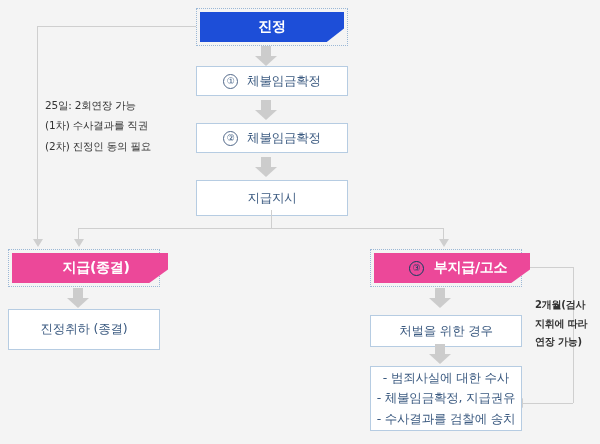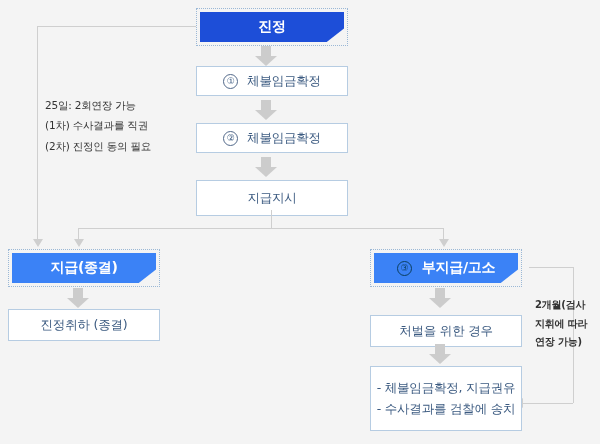--- a/index.html
+++ b/index.html
@@ -116,21 +116,21 @@
     display: flex;
     align-items: center;
     justify-content: center;
     color: #ffffff;
     font-size: 14px;
     font-weight: bold;
     letter-spacing: -0.3px;
     clip-path: polygon(0 0, 100% 0, 100% 55%, 88% 100%, 0 100%);
   }
   .banner.blue  { background: #1d4ed8; }
-  .banner.teal  { background: #3b82f6; }
+  .banner.teal  { background: #ec4899; padding-left: 12px; }
   .banner .numcircle-w {
     display: inline-block;
     width: 13px;
     height: 13px;
     line-height: 12px;
     border: 1px solid #0b3f5e;
     border-radius: 50%;
     text-align: center;
     font-size: 9px;
     font-weight: normal;
@@ -221,21 +221,21 @@
     <div class="banner teal">
       <span>지급(종결)</span>
     </div>
   </div>
 
   <div class="arrow-down" style="left:67px; top:288px;">
     <div class="stem"></div>
       <div class="head"></div>
   </div>
 
-  <div class="box" style="left:8px; top:309px; width:152px; height:32px;">
+  <div class="box" style="left:8px; top:309px; width:152px; height:41px;">
     <span>진정취하 (종결)</span>
   </div>
 
   <div class="banner-wrap" style="left:370px; top:249px; width:152px; height:38px;">
     <div class="banner teal">
       <span class="numcircle-w">③</span>
       <span>부지급/고소</span>
     </div>
   </div>
 
@@ -247,20 +247,21 @@
   <div class="box" style="left:370px; top:309px; width:152px; height:32px;margin-top:6px;">
     <span>처벌을 위한 경우</span>
   </div>
 
   <div class="arrow-down" style="left:429px; top:344px;">
     <div class="stem"></div>
       <div class="head"></div>
   </div>
 
   <div class="box list" style="left:370px; top:366px; width:152px; height:65px;">
+    <span class="li">- 범죄사실에 대한 수사</span>
     <span class="li">- 체불임금확정, 지급권유</span>
     <span class="li">- 수사결과를 검찰에 송치</span>
   </div>
 
   <div class="note right" style="left:535px; top:296px;">
     <span class="nl">2개월(검사</span>
     <span class="nl">지휘에 따라</span>
     <span class="nl">연장 가능)</span>
   </div>
 

